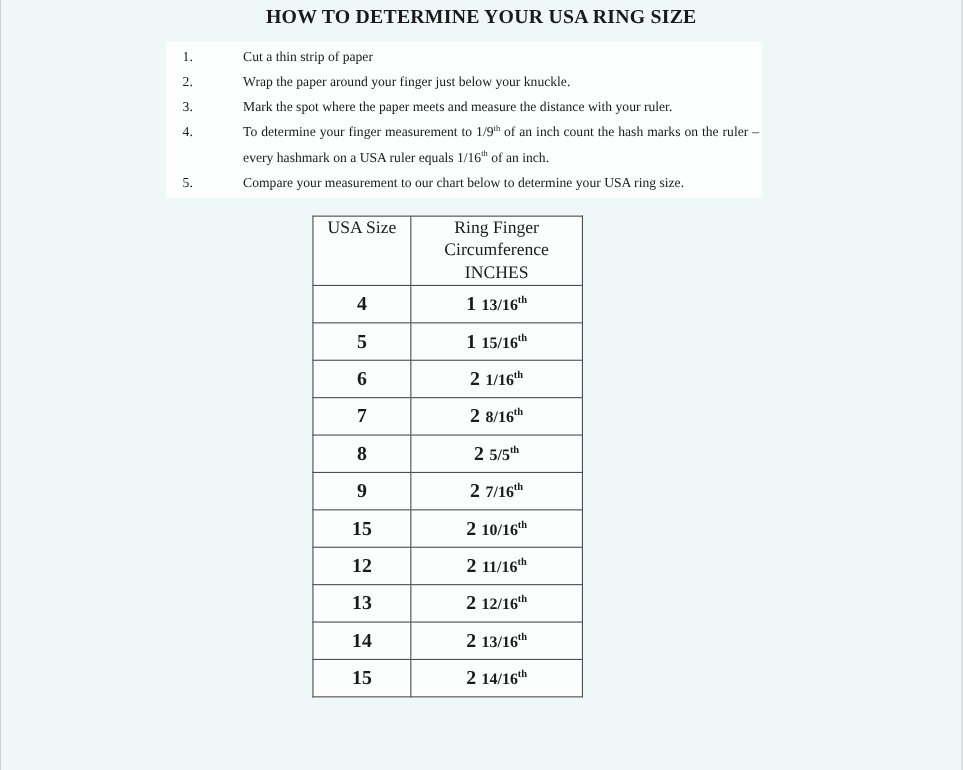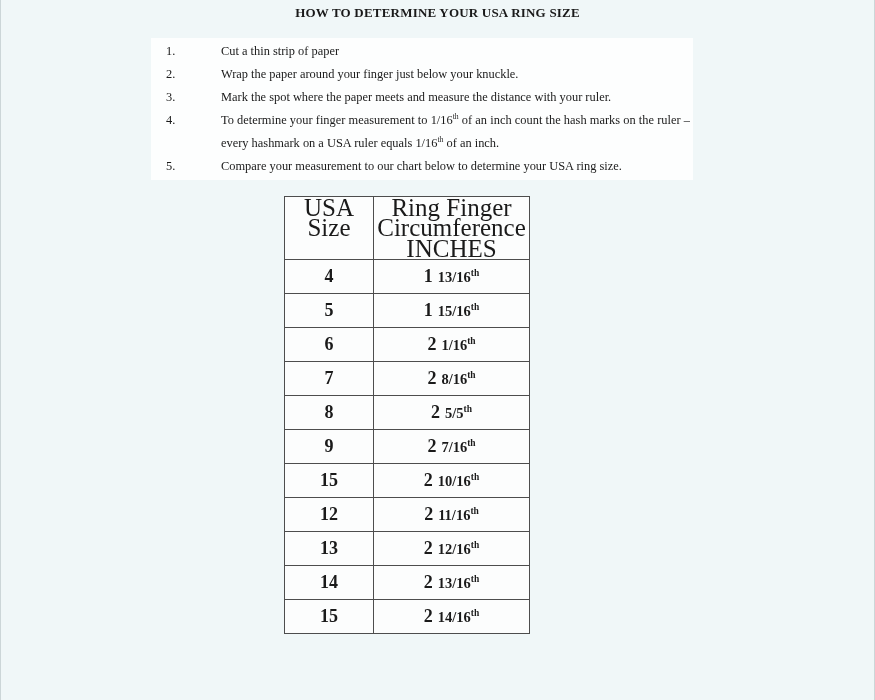--- a/index.html
+++ b/index.html
@@ -14,21 +14,21 @@
   .page {
     position: absolute; inset: 0;
     border-left: 1px solid #ccd6d8;
     border-right: 1px solid #ccd6d8;
     box-sizing: border-box;
   }
   .title {
     position: absolute; top: 5px; left: 0; right: 0;
     text-align: center;
     font-weight: bold;
-    font-size: 13px;
+    font-size: 18px;
     letter-spacing: 0.2px;
   }
   .instructions {
     position: absolute; left: 150px; top: 38px; width: 542px;
     background: #fdfefe;
     padding: 2px 0;
     box-sizing: border-box;
   }
   .instr-item { display: flex; font-size: 12.4px; line-height: 23px; }
   .instr-num { flex: none; width: 54px; padding-left: 15px; box-sizing: border-box; }
@@ -46,21 +46,21 @@
     background: #fcfdfd;
     padding: 0;
     text-align: center;
   }
   .col-size { width: 88px; }
   .col-circ { width: 155px; }
   .ring-table thead th {
     height: 60px;
     vertical-align: top;
     font-weight: normal;
-    font-size: 25px;
+    font-size: 16px;
     line-height: 20.4px;
     padding-top: 1px;
   }
   .hdr-bold { font-weight: normal; }
   .ring-table tbody td { height: 33px; vertical-align: middle; }
   .cell-size { font-weight: bold; font-size: 18px; }
   .cell-circ { font-weight: bold; }
   .cell-circ .whole { font-size: 18px; margin-right: 5px; }
   .cell-circ .frac  { font-size: 14.5px; }
   .cell-circ sup.ord { font-weight: bold; font-size: 9.5px; line-height: 0; }
@@ -83,21 +83,21 @@
       <span class="instr-text"><span>Wrap the paper around your finger just below your knuckle.</span></span>
     </div>
 
     <div class="instr-item">
       <span class="instr-num">3.</span>
       <span class="instr-text"><span>Mark the spot where the paper meets and measure the distance with your ruler.</span></span>
     </div>
 
     <div class="instr-item">
       <span class="instr-num">4.</span>
-      <span class="instr-text justify"><span>To determine your finger measurement to 1/16</span><sup>th</sup><span> of an inch count the hash marks on the ruler – every hashmark on a USA ruler equals 1/16</span><sup>th</sup><span> of an inch.</span></span>
+      <span class="instr-text justify"><span>To determine your finger measurement to 1/9</span><sup>th</sup><span> of an inch count the hash marks on the ruler – every hashmark on a USA ruler equals 1/16</span><sup>th</sup><span> of an inch.</span></span>
     </div>
 
     <div class="instr-item">
       <span class="instr-num">5.</span>
       <span class="instr-text"><span>Compare your measurement to our chart below to determine your USA ring size.</span></span>
     </div>
   </div>
 
   <table class="ring-table">
     <thead>

